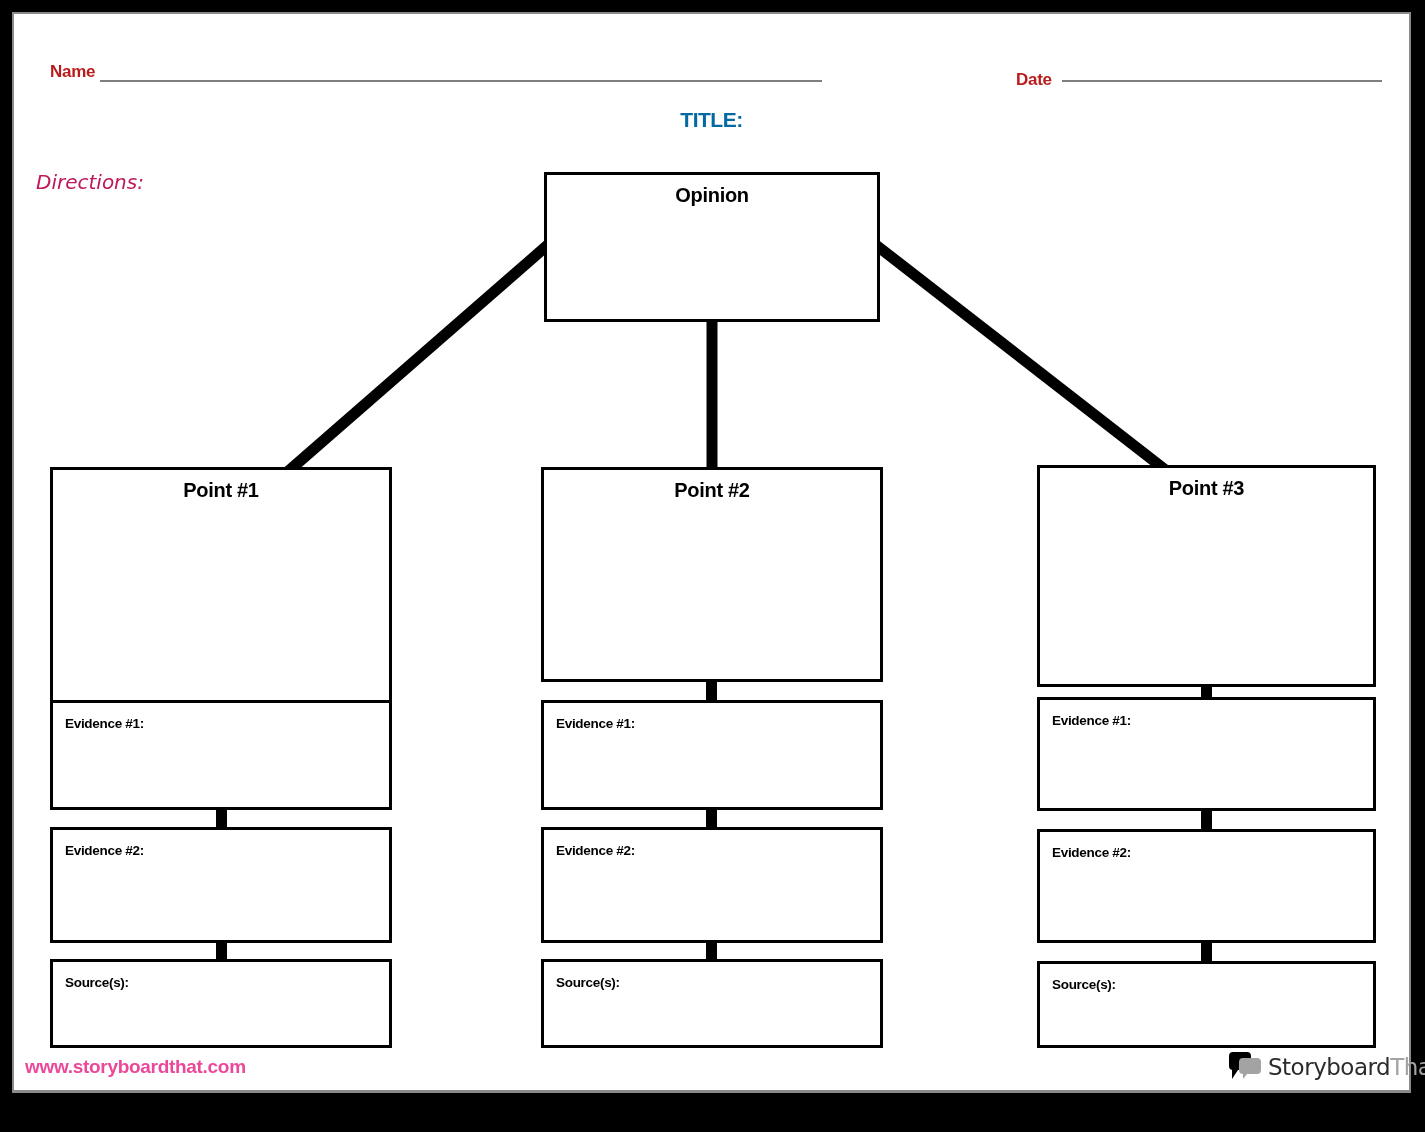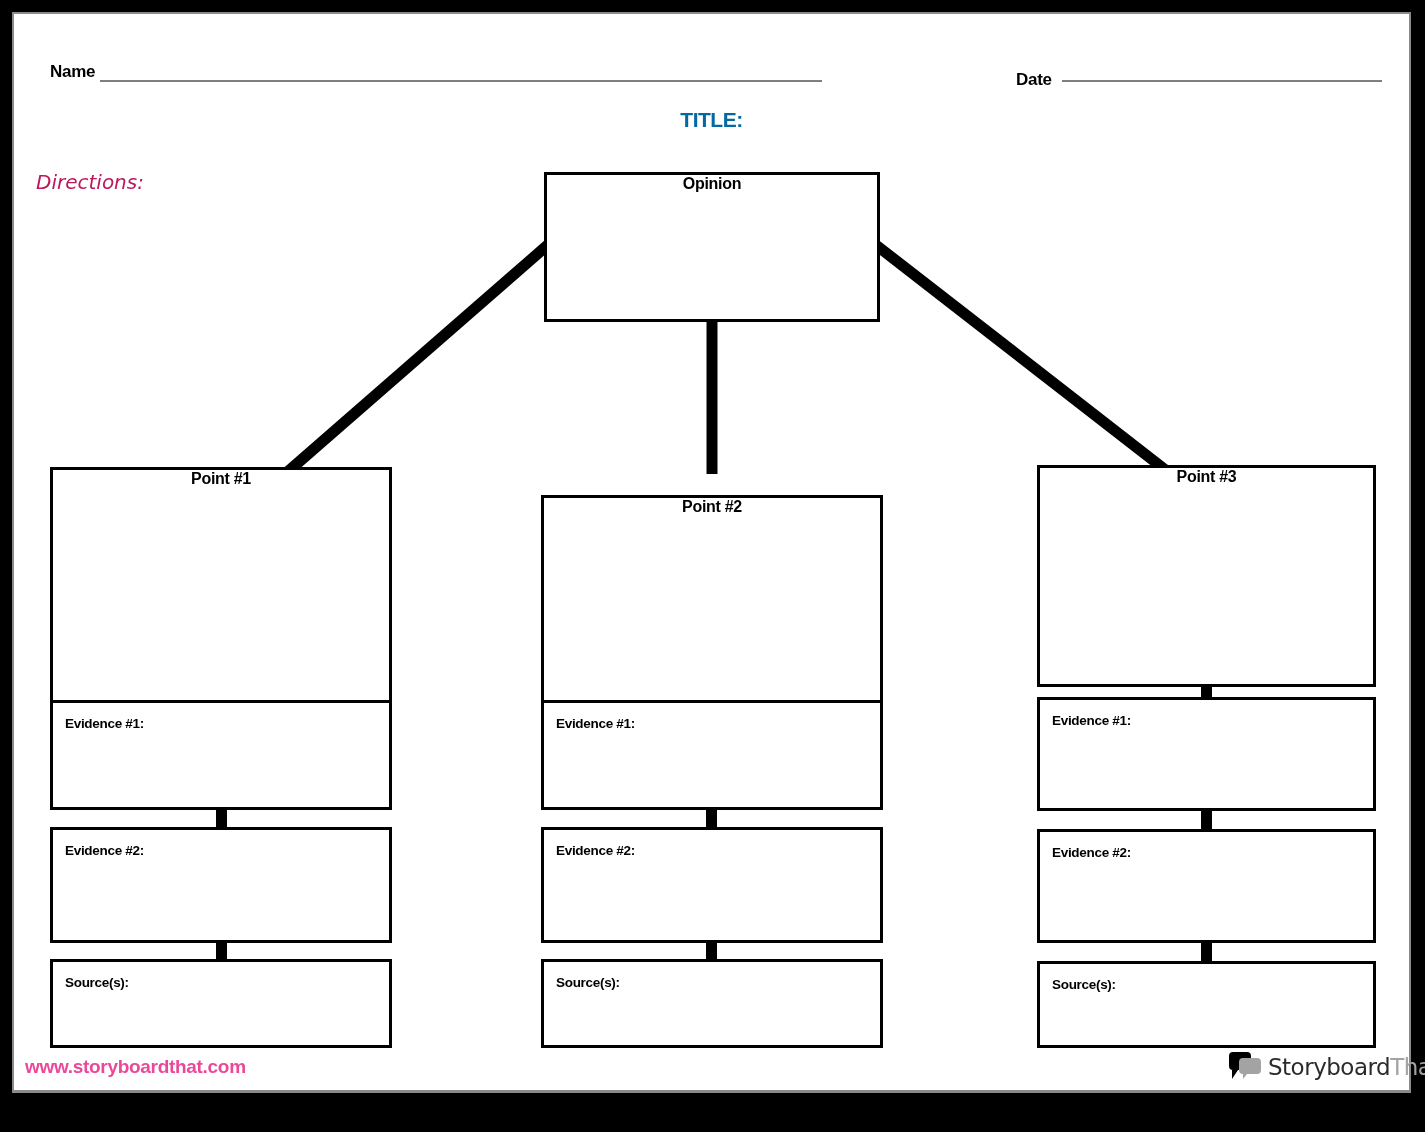--- a/index.html
+++ b/index.html
@@ -13,21 +13,21 @@
   .page{
     position:absolute;left:12px;top:12px;
     width:1395px;height:1076px;
     background:#ffffff;
     border:2px solid #8a8a8a;
     border-bottom-width:3px;
   }
   
   .hdr-label{
     position:absolute;
-    font-weight:bold;font-size:17px;color:#000000;
+    font-weight:bold;font-size:17px;color:#b91c1c;
     letter-spacing:-0.3px;
   }
   .write-line{
     position:absolute;height:2px;background:#7f7f7f;
   }
   .title{
     position:absolute;left:0;top:94px;width:100%;
     text-align:center;font-weight:bold;font-size:21px;color:#0369a1;
     letter-spacing:-0.5px;
   }
@@ -43,22 +43,22 @@
   }
   .stub{
     position:absolute;width:11px;background:#000;z-index:1;
   }
   
   .obox{
     position:absolute;background:#fff;border:3px solid #000;z-index:2;
     box-sizing:border-box;
   }
   .box-heading{
-    text-align:center;
-    font-weight:bold;font-size:16px;color:#000;
+    text-align:center;padding-top:9px;
+    font-weight:bold;font-size:20px;color:#000;
     letter-spacing:-0.3px;
   }
   .field-label{
     padding:13px 7px 0 12px;
     font-weight:bold;font-size:13.5px;color:#000;
     letter-spacing:-0.3px;
   }
   
   .footer-url{
     position:absolute;left:11px;top:1042px;
@@ -110,21 +110,21 @@
   </div>
   <div class="stub" style="left:202px;top:794px;height:21px;"></div>
   <div class="obox" style="left:36px;top:813px;width:342px;height:116px;">
     <div class="field-label">Evidence #2:</div>
   </div>
   <div class="stub" style="left:202px;top:927px;height:20px;"></div>
   <div class="obox" style="left:36px;top:945px;width:342px;height:89px;">
     <div class="field-label">Source(s):</div>
   </div>
 
-  <div class="obox" style="left:527px;top:453px;width:342px;height:215px;margin-top:28px;">
+  <div class="obox" style="left:527px;top:453px;width:342px;height:215px;">
     <div class="box-heading">Point #2</div>
   </div>
   <div class="stub" style="left:692px;top:666px;height:22px;"></div>
   <div class="obox" style="left:527px;top:686px;width:342px;height:110px;">
     <div class="field-label">Evidence #1:</div>
   </div>
   <div class="stub" style="left:692px;top:794px;height:21px;"></div>
   <div class="obox" style="left:527px;top:813px;width:342px;height:116px;">
     <div class="field-label">Evidence #2:</div>
   </div>

